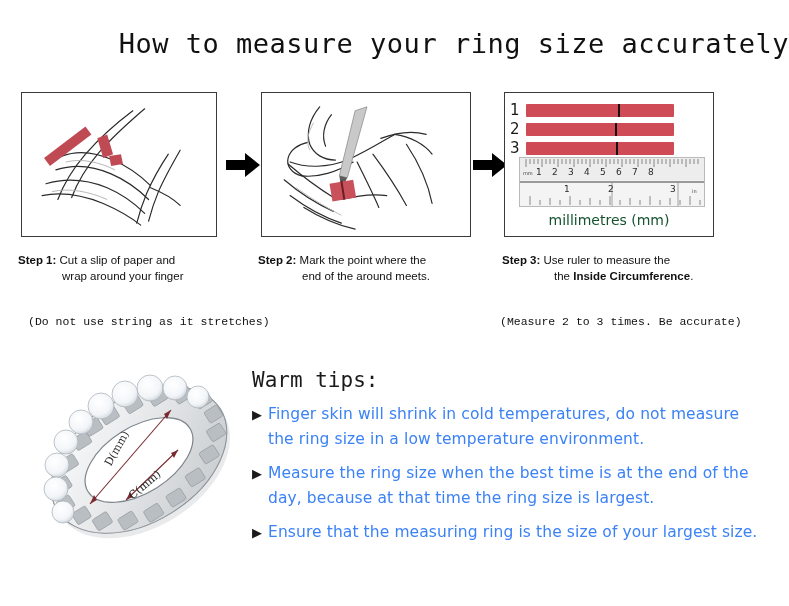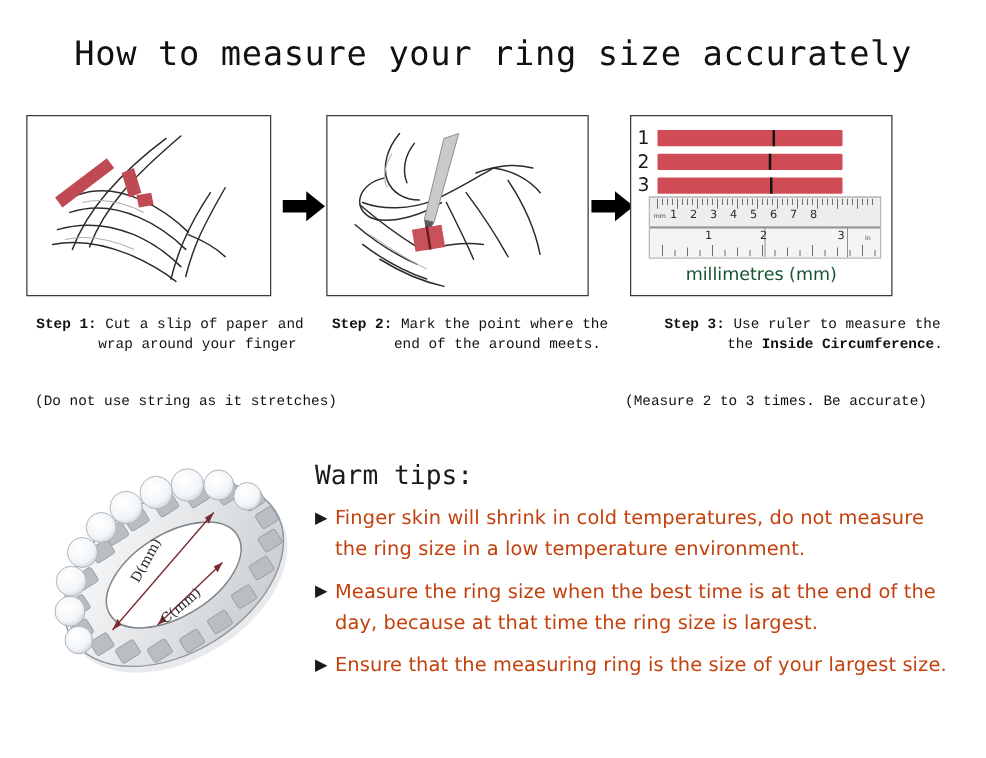--- a/index.html
+++ b/index.html
@@ -8,21 +8,21 @@
     background:#ffffff;
     font-family:"DejaVu Sans", sans-serif;
     overflow:hidden;
     position:relative;
   }
   .page{position:relative;width:789px;height:606px;}
 
   
   .title{
     position:absolute;left:0;top:28px;width:789px;
-    text-align:center;
+    text-align:right;
     font-family:"DejaVu Sans Mono", monospace;
     font-size:27px;
     font-weight:400;
     letter-spacing:0.5px;
     color:#111;
     white-space:nowrap;
   }
 
   
   .panel{
@@ -38,25 +38,24 @@
 
   .arrow{
     position:absolute;width:34px;height:26px;
   }
   #arrow1{left:226px;top:152px;}
   #arrow2{left:473px;top:152px;}
 
   
   .caption{
     position:absolute;
-    font-family:Liberation Mono, monospace;
+    font-family:Liberation Sans, sans-serif;
     font-size:11.5px;
     line-height:16px;
     color:#111;
-    text-align:center;
   }
   .caption .lead{font-weight:bold;}
   .caption .ind{display:block;padding-left:44px;}
   .caption .ind2{display:block;padding-left:52px;}
   #cap1{left:18px;top:252px;width:236px;}
   #cap2{left:258px;top:252px;width:236px;}
   #cap3{left:502px;top:252px;width:280px;}
 
   .note{
     position:absolute;
@@ -115,21 +114,21 @@
   .tip{
     display:flex;align-items:flex-start;
     margin-bottom:9px;
   }
   .tip .bullet{
     flex:0 0 auto;width:16px;
     font-size:13px;line-height:25px;color:#1a1a1a;
   }
   .tip .txt{
     font-family:"DejaVu Sans", sans-serif;
-    font-size:15.5px;line-height:25px;color:#c2410c;
+    font-size:15.5px;line-height:25px;color:#3b82f6;
     letter-spacing:0.1px;
   }
 
   
   .ringwrap{position:absolute;left:30px;top:352px;width:218px;height:216px;}
   .ringlabel{
     position:absolute;
     font-family:"DejaVu Serif", serif;
     font-size:11px;color:#2a2a2a;
     white-space:nowrap;

